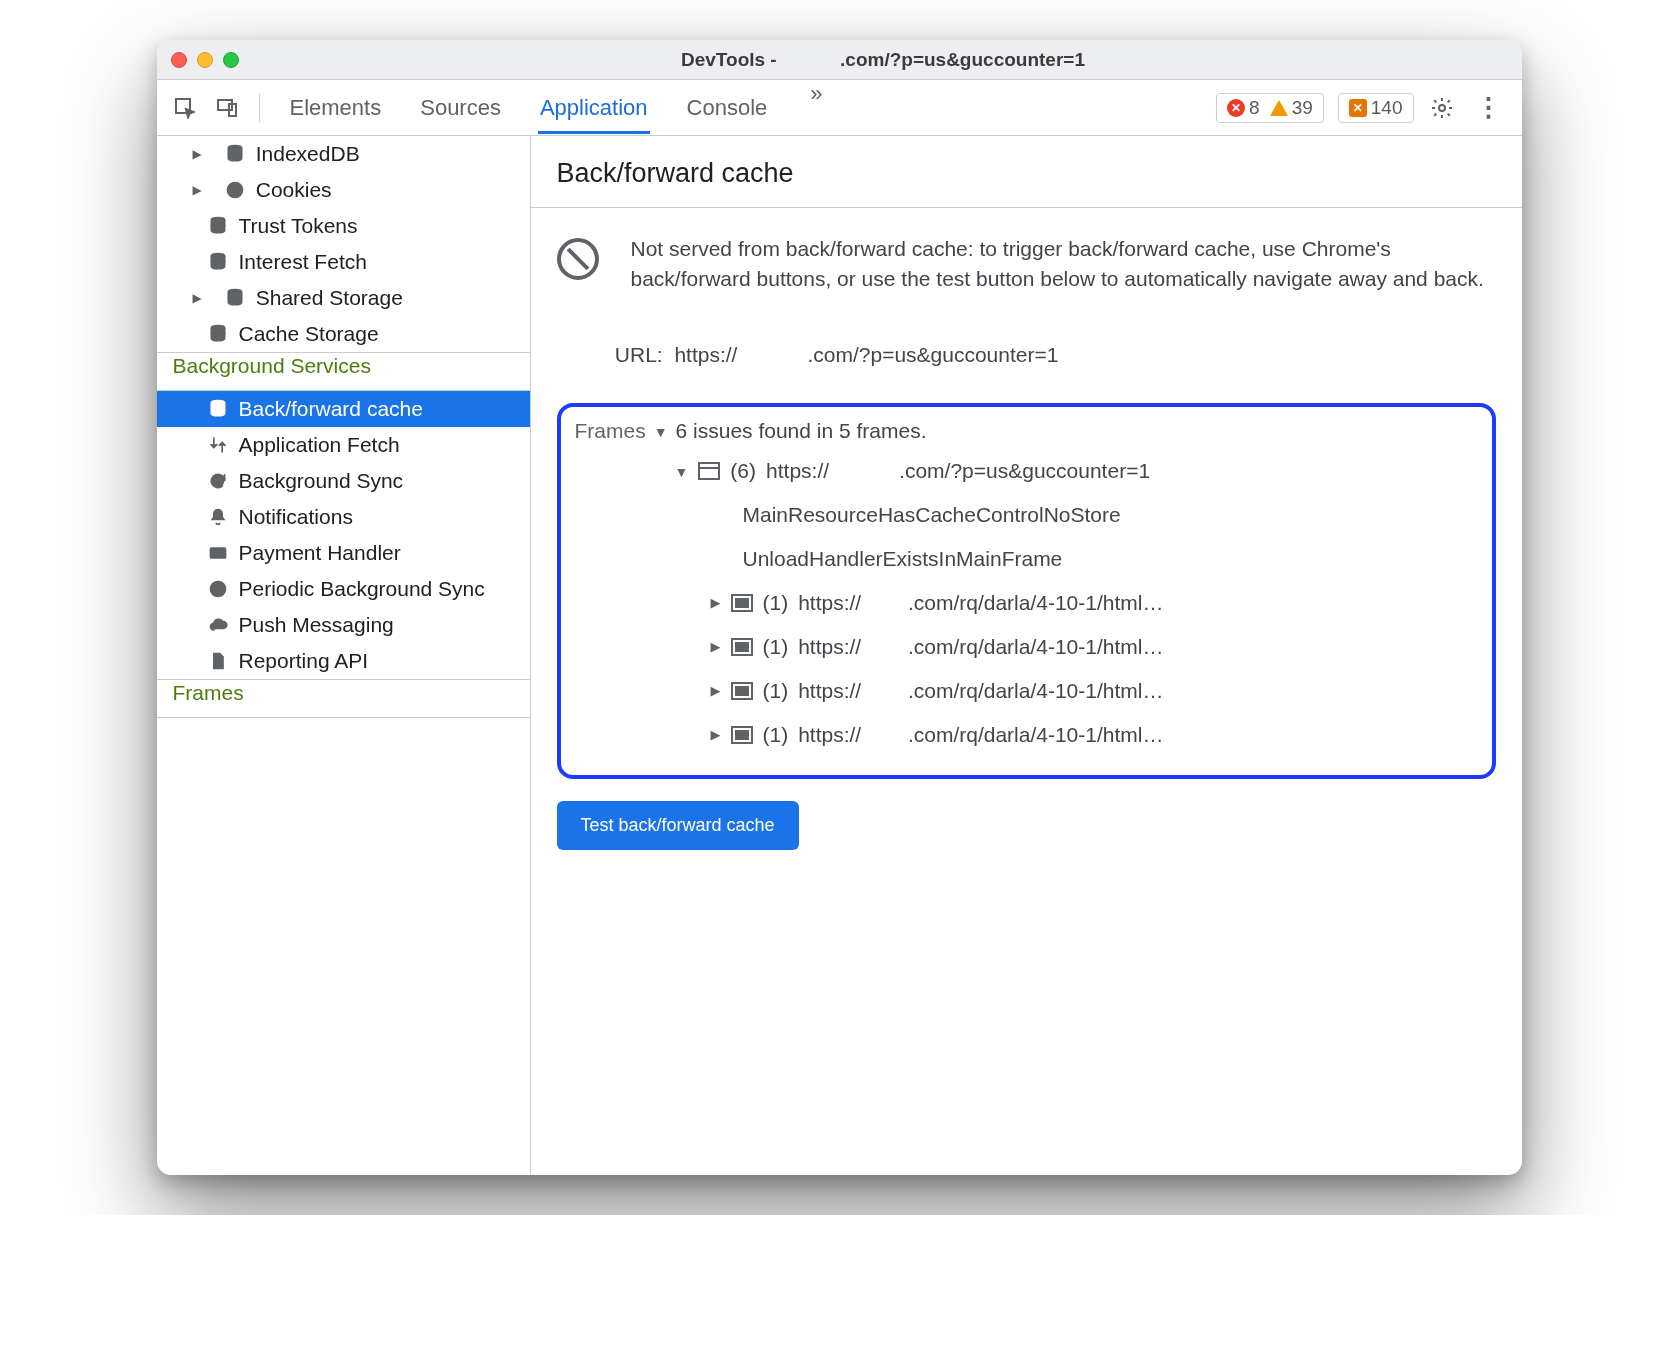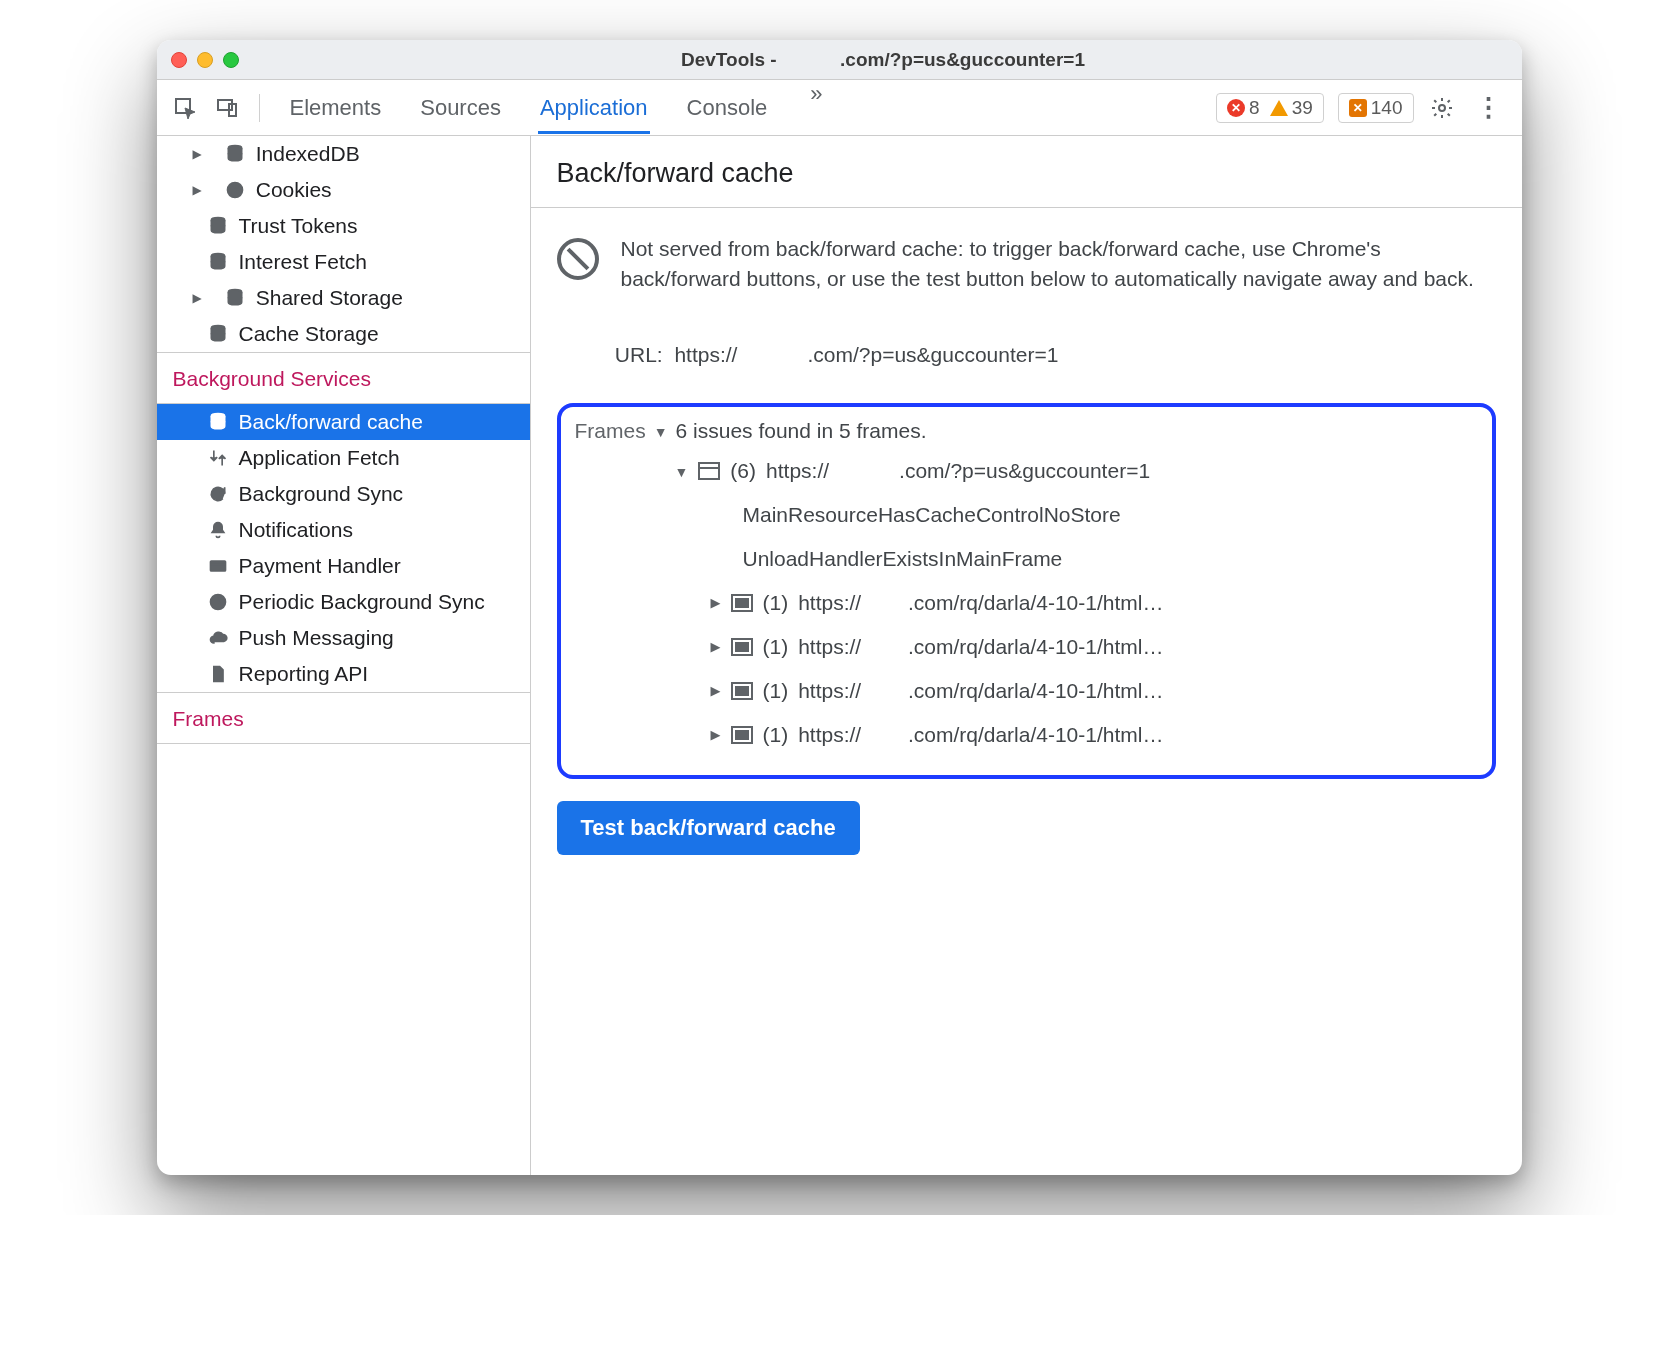--- a/index.html
+++ b/index.html
@@ -111,22 +111,22 @@
   
   .body { flex:1; display:flex; overflow:hidden; }
   .sidebar {
     width: 374px;
     border-right: 1px solid var(--border-color);
     overflow-y: auto;
     color:#202124;
     font-size:21px;
   }
   .sidebar-section-title {
-    padding: 14px 16px 12px 16px;
-    color:#be185d;
+    padding: 1px 16px 12px 16px;
+    color:#4d7c0f;
     font-size:21px;
     border-top:1px solid var(--border-color);
     border-bottom:1px solid var(--border-color);
     background:#fff;
   }
   ul.tree { list-style:none; margin:0; padding:0; }
   ul.tree > li {
     display:flex; align-items:center; gap:10px;
     padding: 6px 10px 6px 30px;
     cursor:pointer;
@@ -145,21 +145,21 @@
   .side-icon svg { fill: var(--icon-gray); stroke: var(--icon-gray); }
 
   
   .main { flex:1; overflow:auto; }
   .main-header {
     font-size:27px; font-weight:500; color:#202124;
     padding: 22px 26px 18px 26px;
     border-bottom:1px solid var(--border-color);
   }
   .main-content { padding: 26px 26px 26px 26px; color:#414549; font-size:21px; }
-  .info-row { display:flex; gap:22px; align-items:flex-start; margin-bottom: 24px; }
+  .info-row { display:flex; gap:32px; align-items:flex-start; margin-bottom: 24px; }
   .info-icon {
     width:42px;height:42px;border:4px solid #5f6367;border-radius:50%;position:relative; flex:0 0 42px; margin-top:4px;
   }
   .info-icon::after{
     content:""; position:absolute; width:28px; height:4px; background:#5f6367;
     top:50%; left:50%; transform:translate(-50%,-50%) rotate(45deg);
   }
   .info-text { line-height:1.45; color:#414549; }
 
   .url-row { margin: 22px 0 12px 0; color:#414549; white-space: pre; }
@@ -193,21 +193,21 @@
   .frame-outline-icon { border:2px solid #5f6367; }
   .frame-outline-icon::after{ content:""; position:absolute; left:0; right:0; top:3px; height:2px; background:#5f6367; }
   .frame-filled-icon { border:2px solid #5f6367; }
   .frame-filled-icon::before{ content:""; position:absolute; left:2px; right:2px; top:2px; bottom:2px; background:#5f6367; }
   .frame-filled-icon::after{ content:""; position:absolute; left:0; right:0; top:-2px; height:2px; background:transparent; }
 
   .primary-btn {
     margin-top: 22px;
     background: var(--blue-btn); color:#fff;
     border:none; border-radius:6px;
-    font-size:22px; font-weight:700;
+    font-size:18px; font-weight:400;
     padding: 14px 24px; cursor:pointer;
   }
 </style>
 </head>
 <body>
 
 <div class="window">
 
   <div class="titlebar">
     <div class="traffic">

